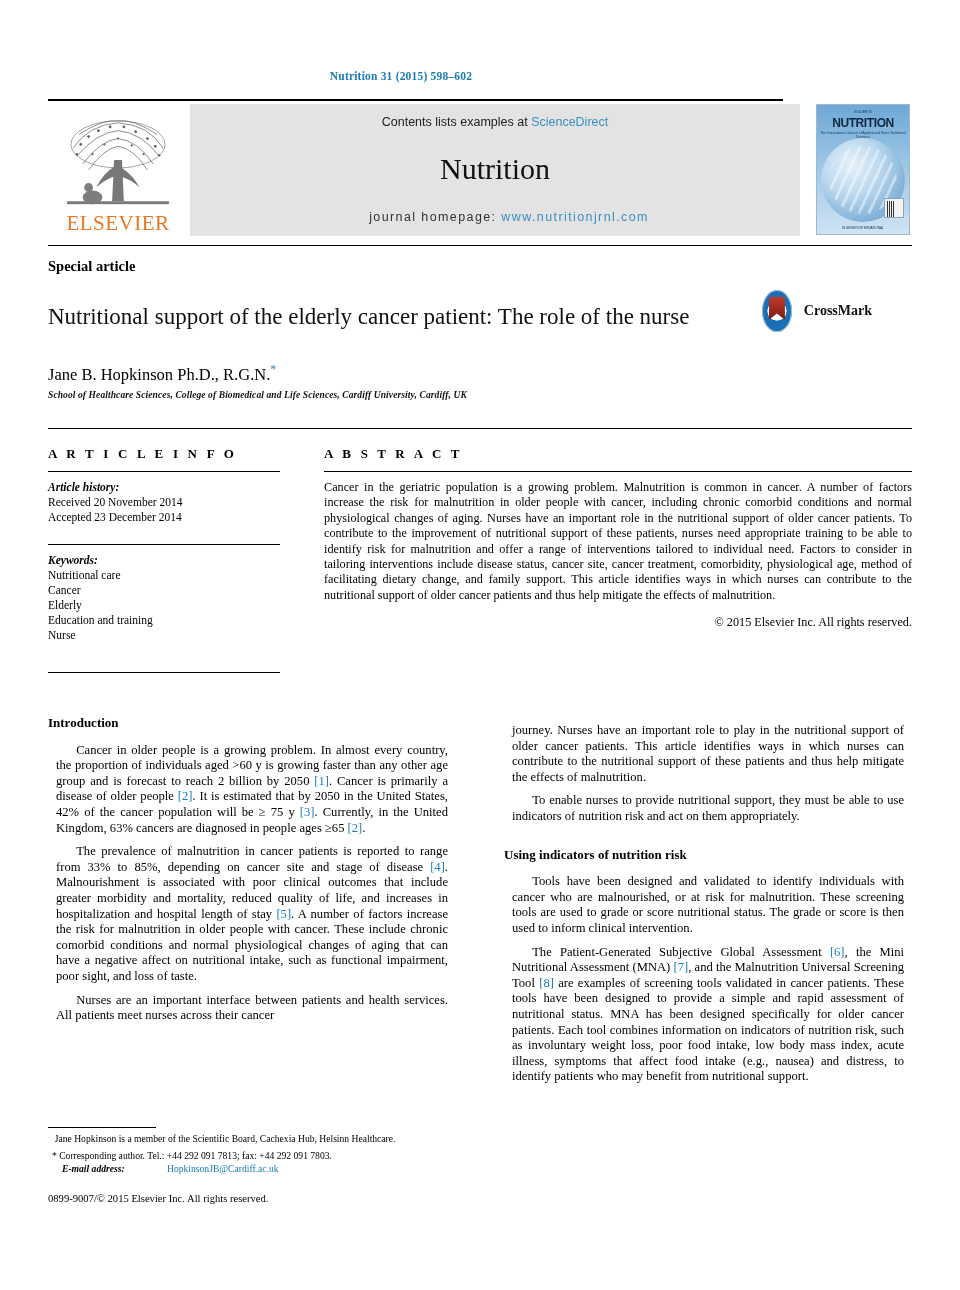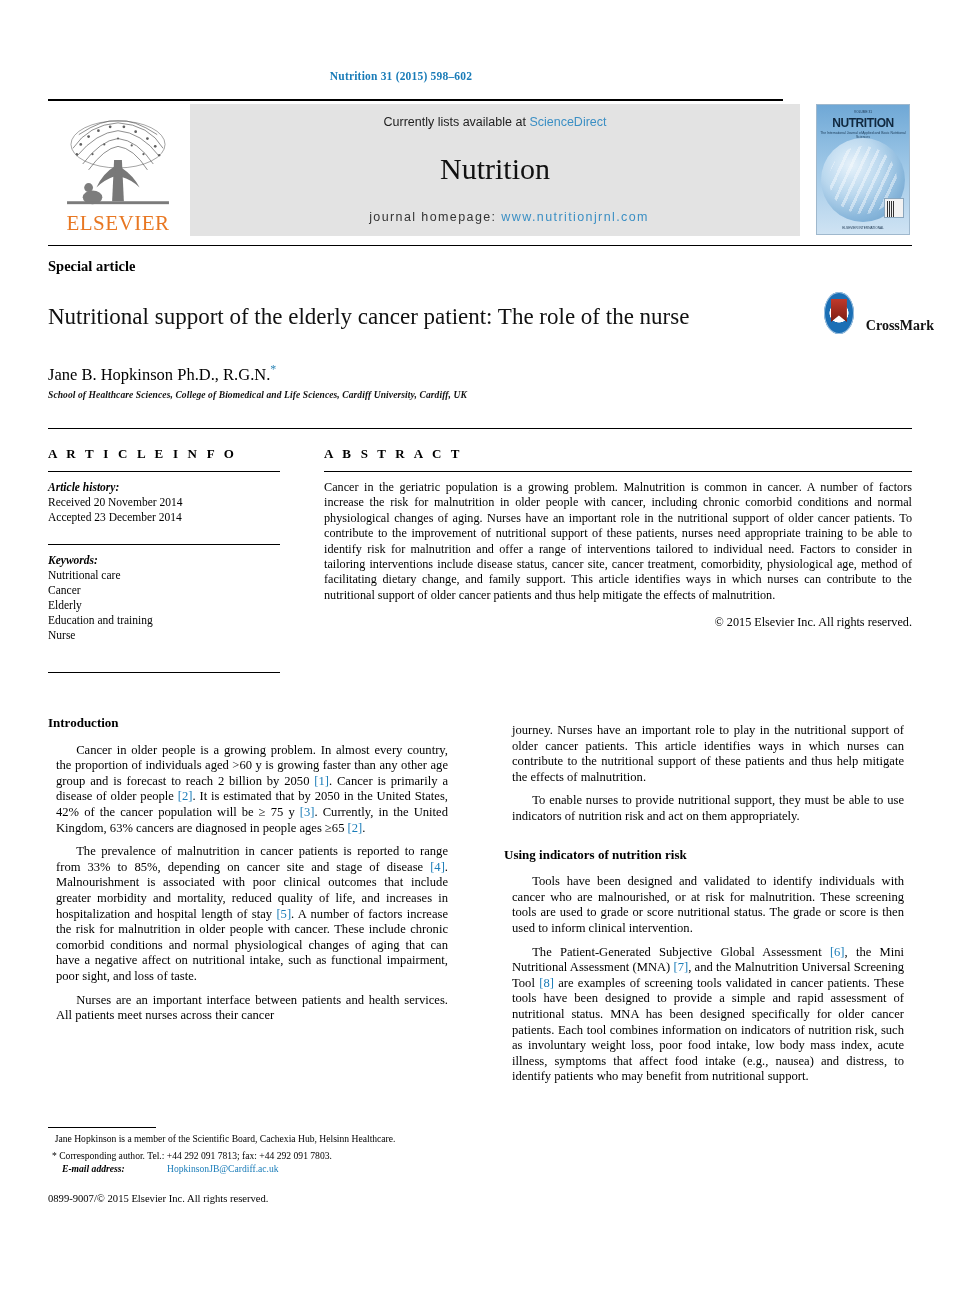--- a/index.html
+++ b/index.html
@@ -65,21 +65,21 @@
   .special { position:absolute; left:48px; top:258px; font-family:"Liberation Serif", serif;
              font-weight:bold; font-size:14.5px; }
   .title { position:absolute; left:48px; top:288px; width:660px;
            font-family:"Liberation Serif", serif; font-size:23px; line-height:28px; font-weight:400; color:#111; }
   .authors { position:absolute; left:48px; top:362px; font-family:"Liberation Serif", serif;
              font-size:16.5px; }
   .authors .star { color:#2f87b7; font-size:12px; vertical-align:super; }
   .affil { position:absolute; left:48px; top:390px; font-family:"Liberation Serif", serif;
            font-style:italic; font-weight:bold; font-size:9.5px; color:#111; letter-spacing:.1px;}
 
-  .crossmark { position:absolute; left:824px; top:288px; width:110px; height:46px; display:flex; align-items:flex-end;gap:6px; }
+  .crossmark { position:absolute; left:762px; top:288px; width:110px; height:46px; display:flex; align-items:center;gap:6px; }
   .cm-logo { width:42px; height:42px; border-radius:50%;
       background:radial-gradient(circle at 50% 50%, #ffffff 0 36%, #1b6fb5 38% 100%);
       position:relative; box-shadow:inset 0 0 0 1px #9fc2e0; }
   .cm-logo:before{ content:""; position:absolute; left:50%; top:7px; transform:translateX(-50%);
       width:16px; height:23px; background:linear-gradient(#c0392b,#7d1d12);
       clip-path:polygon(0 0,100% 0,100% 100%,50% 72%,0 100%); }
   .cm-text { font-family:"Liberation Serif", serif; font-weight:bold; font-size:14px; margin-left:6px; color:#111; }
 
   
   .sep2 { position:absolute; left:48px; top:428px; width:864px; border-top:1px solid #000; }
@@ -164,21 +164,21 @@
             <ellipse cx="34" cy="84" rx="10" ry="7" fill="#707070"></ellipse>
             <circle cx="30" cy="74" r="4.5" fill="#707070"></circle>
             <rect x="8" y="88" width="104" height="3" fill="#6d6d6d"></rect>
           </g>
         </svg>
         <div class="elsevier-word">ELSEVIER</div>
       </div>
 
       <div class="banner">
         <div class="contents">
-          <span>Currently lists available at </span><span class="sd">ScienceDirect</span>
+          <span>Contents lists examples at </span><span class="sd">ScienceDirect</span>
         </div>
         <div class="jtitle">Nutrition</div>
         <div class="homepage">
           <span>journal homepage: </span><span class="url">www.nutritionjrnl.com</span>
         </div>
       </div>
 
       <div class="cover-cell">
         <div class="cover">
           <div class="c-top">VOLUME 31</div>

